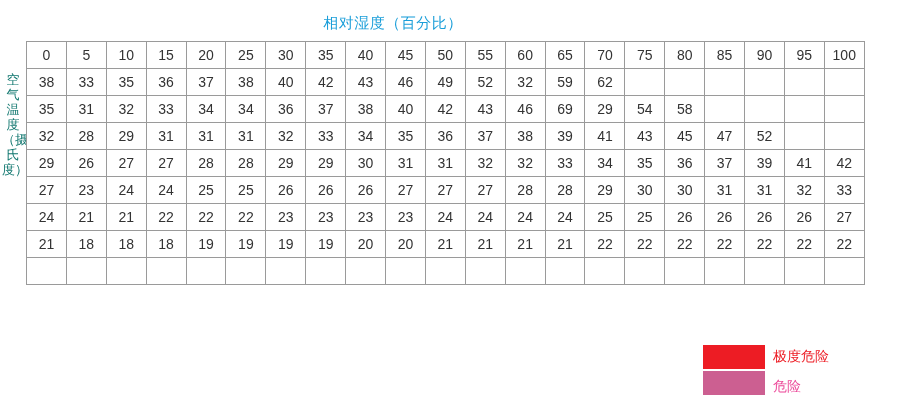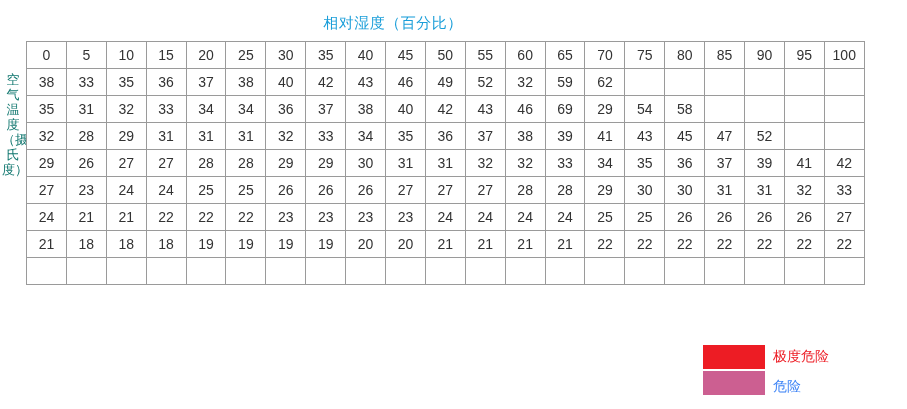--- a/index.html
+++ b/index.html
@@ -90,21 +90,21 @@
   .legend-label {
     margin-left: 8px;
     font-size: 14px;
     color: #333333;
   }
   .lg-extreme-danger { background: #ed1c24; }
   .lg-danger { background: #cc5f91; }
   .lg-extreme-caution { background: #fbc919; }
   .lg-caution { background: #f58a40; }
   .lab-extreme-danger { color: #ed1c24; }
-  .lab-danger { color: #3b82f6; margin-top: 8px; }
+  .lab-danger { color: #ec4899; margin-top: 8px; }
   .lab-extreme-caution { color: #fbc919; }
   .lab-caution { color: #f58a40; }
 </style>
 </head>
 <body>
 
 <div id="root">
 
   <div class="title">相对湿度（百分比）</div>
 

